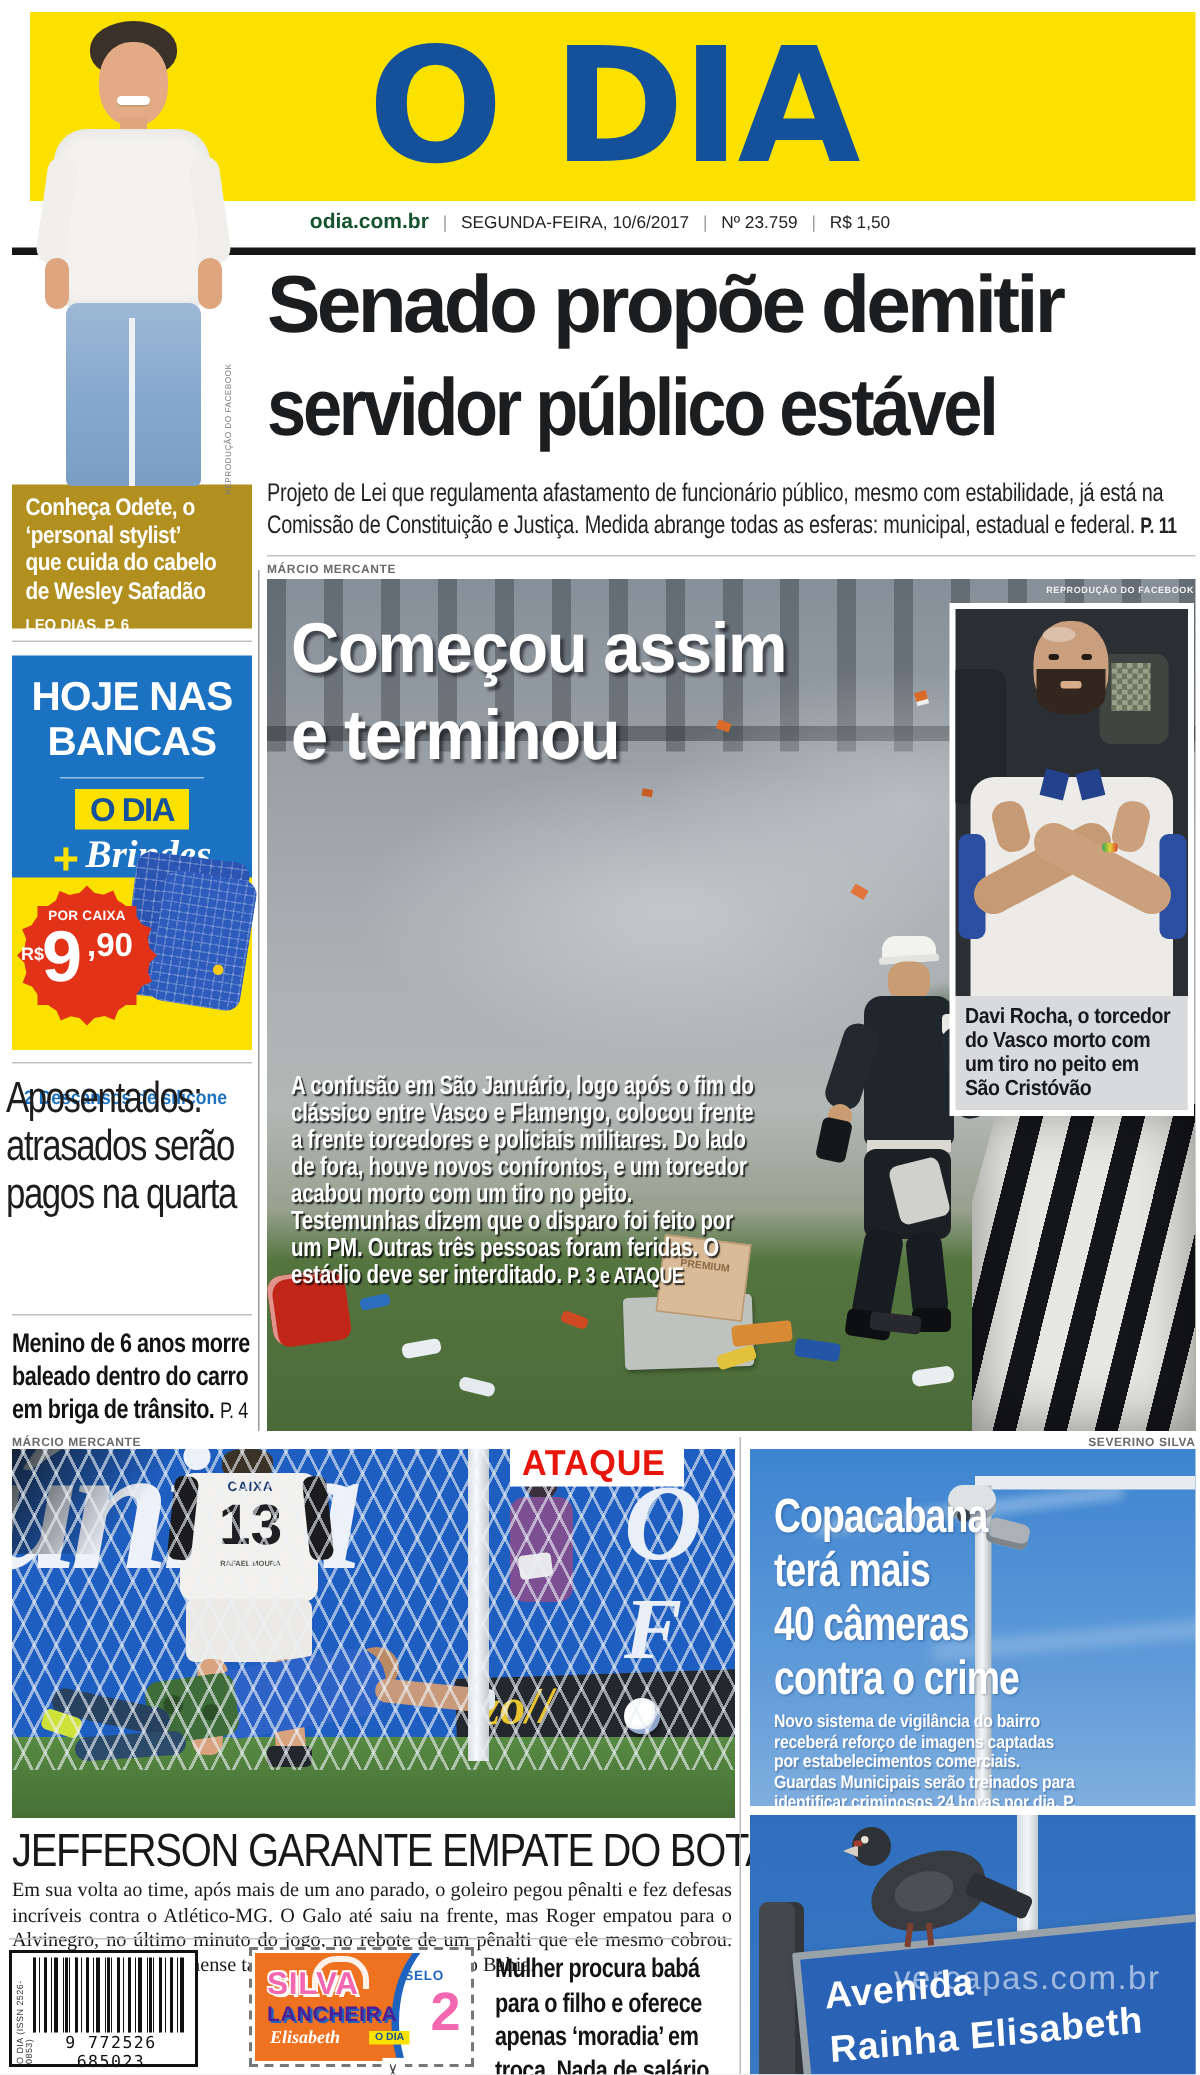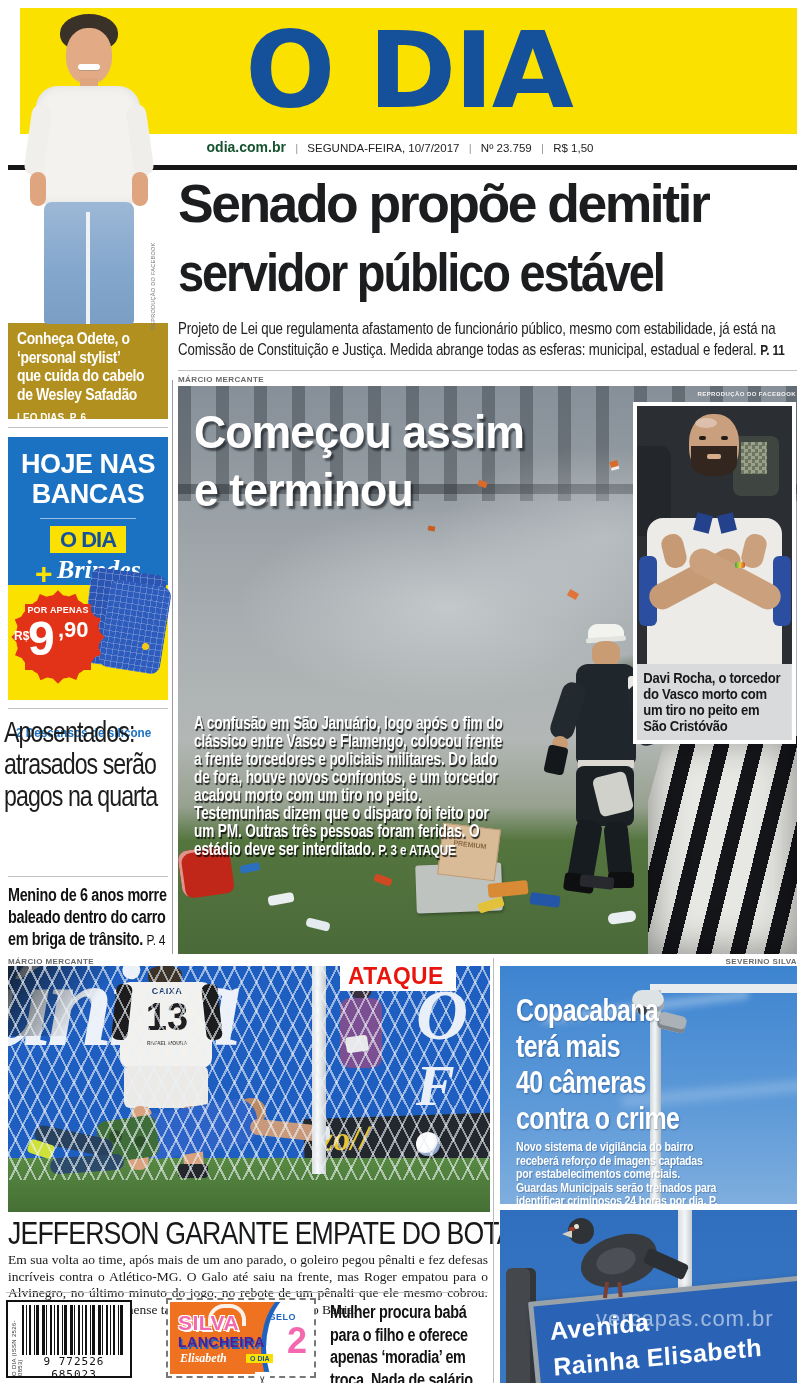--- a/index.html
+++ b/index.html
@@ -87,21 +87,21 @@
 <body>
 
 <div id="page">
 
   <div class="abs" id="mast-band">
     <div id="mast-logo">O DIA</div>
   </div>
   <div class="abs" id="dateline">
     <span class="site">odia.com.br</span>
     <span class="sep">|</span>
-    <span>SEGUNDA-FEIRA, 10/7/2017</span>
+    <span>SEGUNDA-FEIRA, 10/6/2017</span>
     <span class="sep">|</span>
     <span>Nº 23.759</span>
     <span class="sep">|</span>
     <span>R$ 1,50</span>
   </div>
   <div class="abs" id="top-rule"></div>
 
   <div class="abs" style="left:22px;top:12px;width:145px;height:312px;z-index:4;">
     <div class="abs" style="left:38px;top:2px;width:58px;height:38px;background:#3a3128;border-radius:50% 50% 45% 45%;"></div>
     <div class="abs" style="left:44px;top:16px;width:46px;height:56px;background:#e2ab85;border-radius:46%;"></div>
@@ -158,21 +158,21 @@
       <div class="abs" style="left:96px;top:-2px;width:62px;height:88px;background:#2e5cbd;border-radius:10px;transform:rotate(9deg);
            background-image:repeating-linear-gradient(0deg,rgba(255,255,255,.2) 0 1px,transparent 1px 6px),repeating-linear-gradient(90deg,rgba(255,255,255,.2) 0 1px,transparent 1px 6px);"></div>
       <div class="abs" style="left:134px;top:58px;width:7px;height:7px;background:#f7c914;border-radius:50%;"></div>
 
       <div class="abs" id="star-wrap">
         <div class="star-sq"></div>
         <div class="star-sq" style="transform:rotate(45deg);"></div>
         <div class="star-sq" style="transform:rotate(22deg);"></div>
         <div class="star-sq" style="transform:rotate(67deg);"></div>
         <div class="abs" style="left:6px;top:6px;width:84px;height:84px;background:#E23318;border-radius:50%;"></div>
-        <div class="abs" style="left:0;top:16px;width:96px;text-align:center;color:#fff;font-weight:bold;font-size:9px;letter-spacing:.2px;">POR APENAS</div>
+        <div class="abs" style="left:0;top:16px;width:96px;text-align:center;color:#fff;font-weight:bold;font-size:9px;letter-spacing:.2px;">POR CAIXA</div>
         <div class="abs" style="left:4px;top:40px;color:#fff;font-weight:bold;font-size:12px;">R$</div>
         <div class="abs" style="left:18px;top:22px;color:#fff;font-weight:bold;font-size:48px;">9</div>
         <div class="abs" style="left:48px;top:28px;color:#fff;font-weight:bold;font-size:22px;">,90</div>
       </div>
       <div class="abs" style="left:8px;top:94px;margin-top:44px;">
         <span class="cx" style="color:#1C72C2;font-weight:bold;font-size:13px;transform:scaleX(.9);">2 Descansos de silicone</span>
       </div>
     </div>
   </div>
   <div class="abs rule-h" style="left:8px;top:708px;width:160px;"></div>

